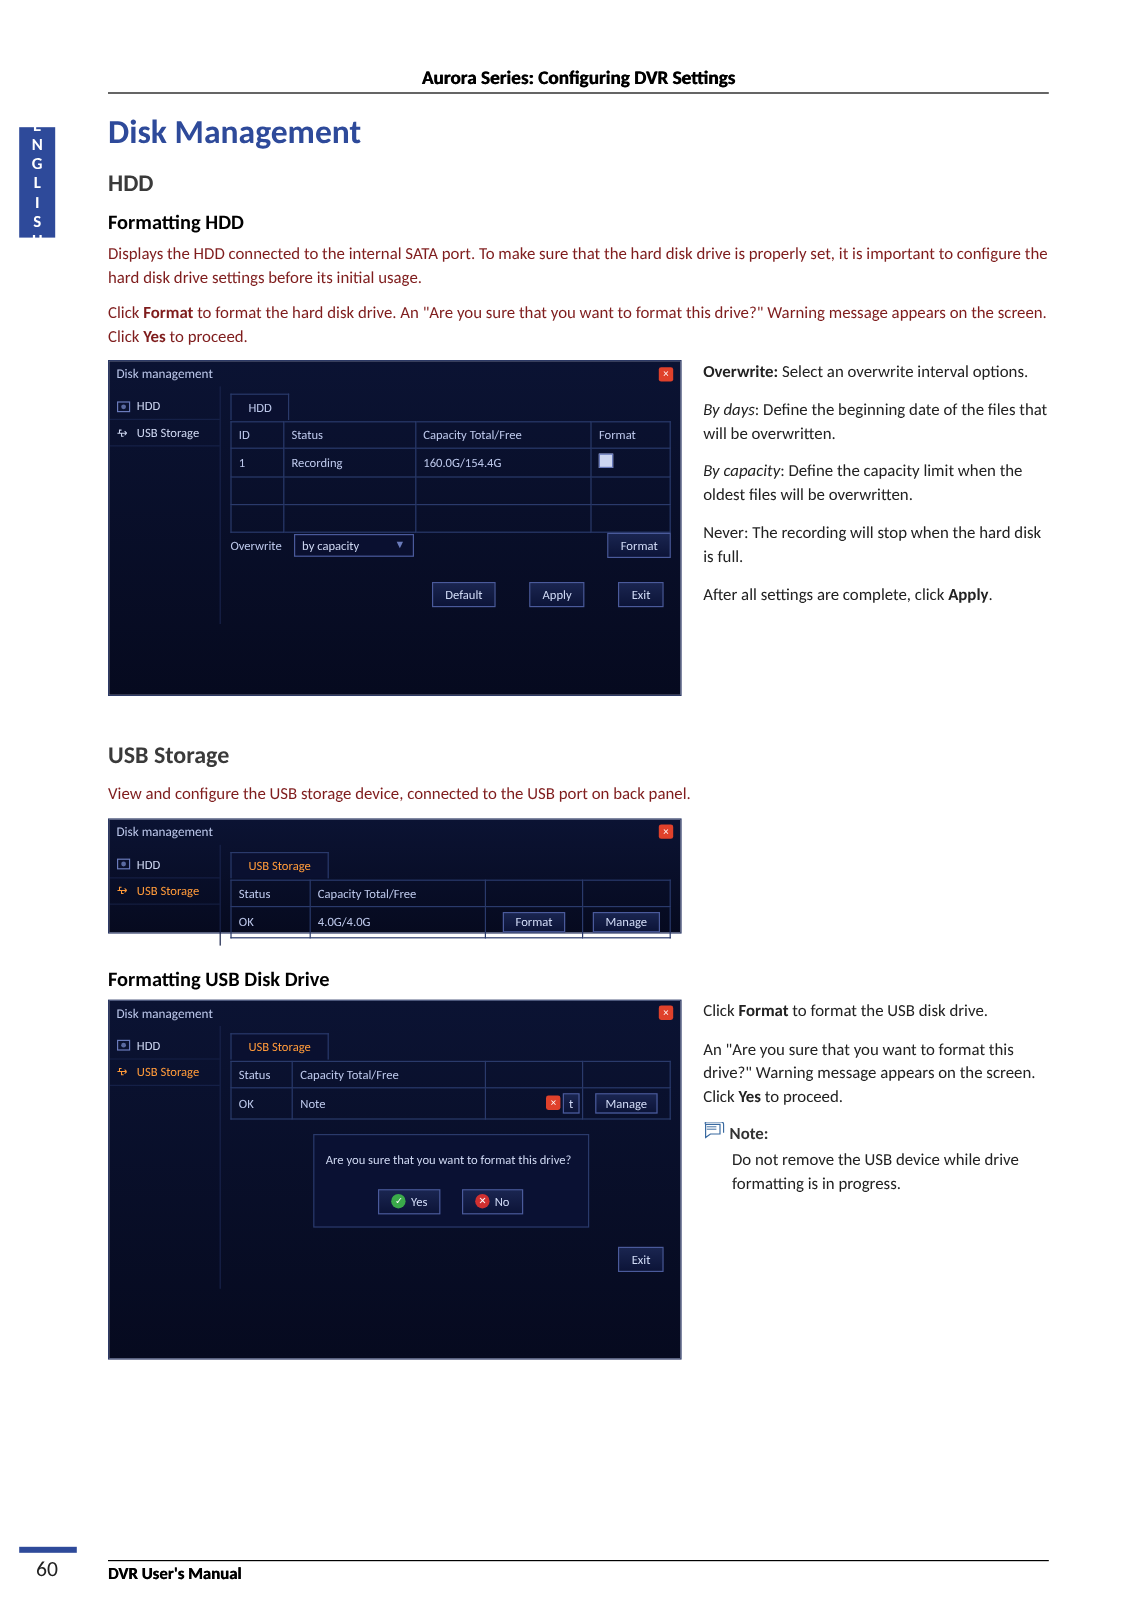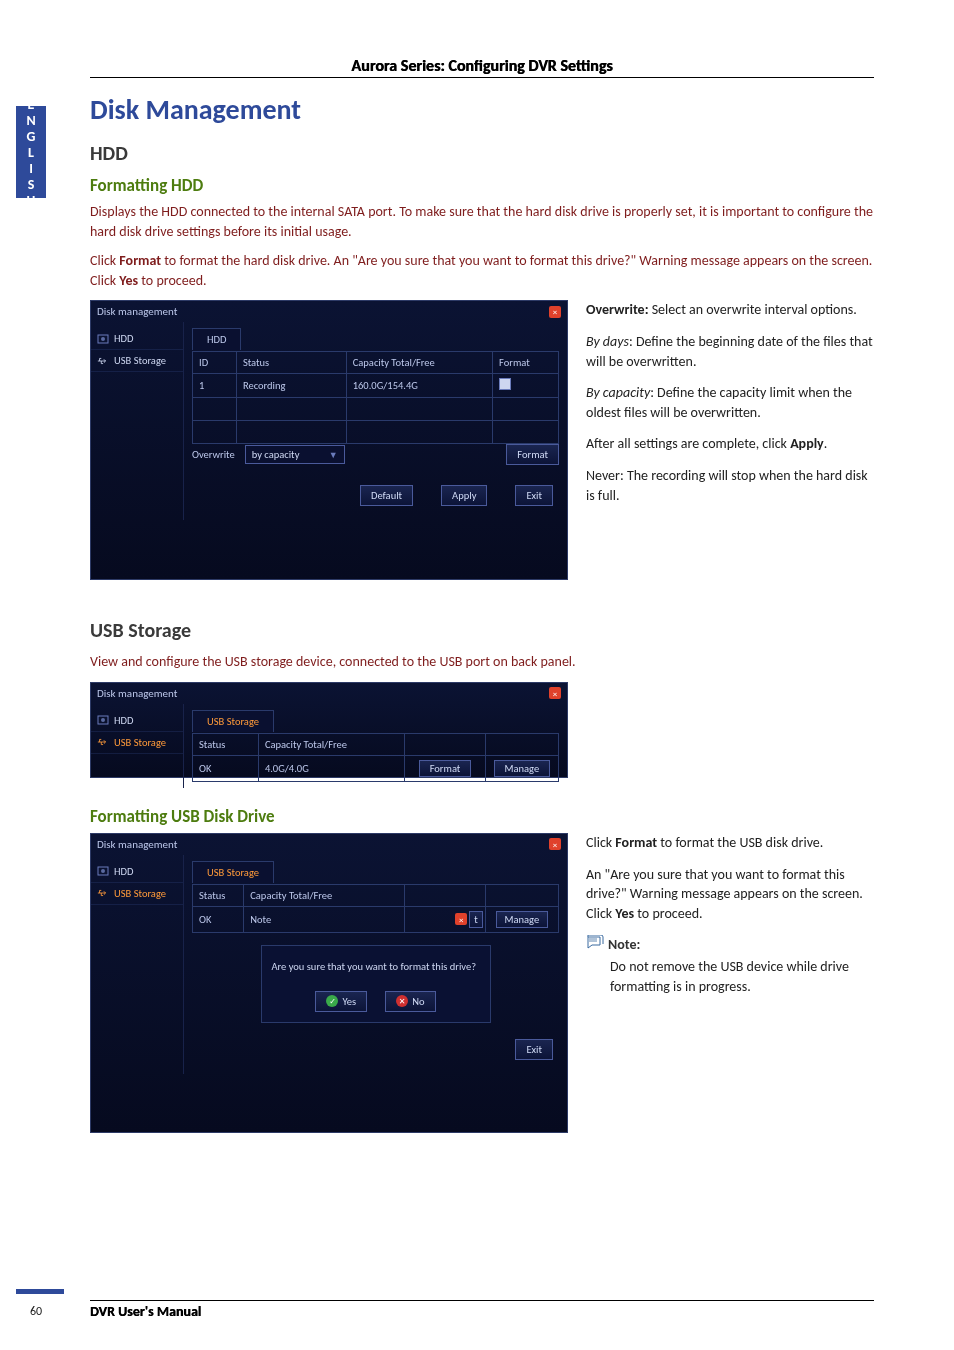--- a/index.html
+++ b/index.html
@@ -50,21 +50,21 @@
     font-size: 28px;
     margin: 4px 0 14px 0;
   }
   h2.section-title {
     color: #3a3a3a;
     font-size: 20px;
     font-weight: bold;
     margin: 10px 0 10px 0;
   }
   h3.sub-title {
-    color: #4d7c0f;
+    color: #000000;
     font-size: 17px;
     font-weight: bold;
     margin: 8px 0 6px 0;
   }
   p.body {
     font-size: 14px;
     line-height: 1.4;
     margin: 4px 0 10px 0;
     color: #7f1d1d;
   }
@@ -204,21 +204,21 @@
     bottom: 30px;
     left: 90px;
     right: 80px;
   }
   .footer-line { border-top:1px solid #000; margin-bottom:2px; }
   .footer-text { font-size:14px; font-weight:bold; text-shadow:0.3px 0 0 #000; }
   .page-num {
     position:absolute;
     bottom: 32px;
     left: 30px;
-    font-size: 12px;
+    font-size: 18px;
     color:#222;
   }
   .page-num-bar {
     position:absolute;
     bottom: 56px;
     left: 16px;
     width: 48px;
     height: 5px;
     background: #2e4a9a;
   }
@@ -312,22 +312,22 @@
             <div class="btn">Exit</div>
           </div>
         </div>
       </div>
     </div>
 
     <div class="right-col">
       <p><b>Overwrite:</b><span> Select an overwrite interval options.</span></p>
       <p><em>By days</em><span>: Define the beginning date of the files that will be overwritten.</span></p>
       <p><em>By capacity</em><span>: Define the capacity limit when the oldest files will be overwritten.</span></p>
+      <p>Never: The recording will stop when the hard disk is full.</p>
       <p><span>After all settings are complete, click </span><b>Apply</b><span>.</span></p>
-      <p>Never: The recording will stop when the hard disk is full.</p>
     </div>
   </div>
 
   <h2 class="section-title" style="margin-top:38px;">USB Storage</h2>
   <p class="body">View and configure the USB storage device, connected to the USB port on back panel.</p>
 
   <div class="dvr-window" style="width:478px; height:96px;">
     <div class="dvr-titlebar">
       <span>Disk management</span>
       <span class="close-x">×</span>

